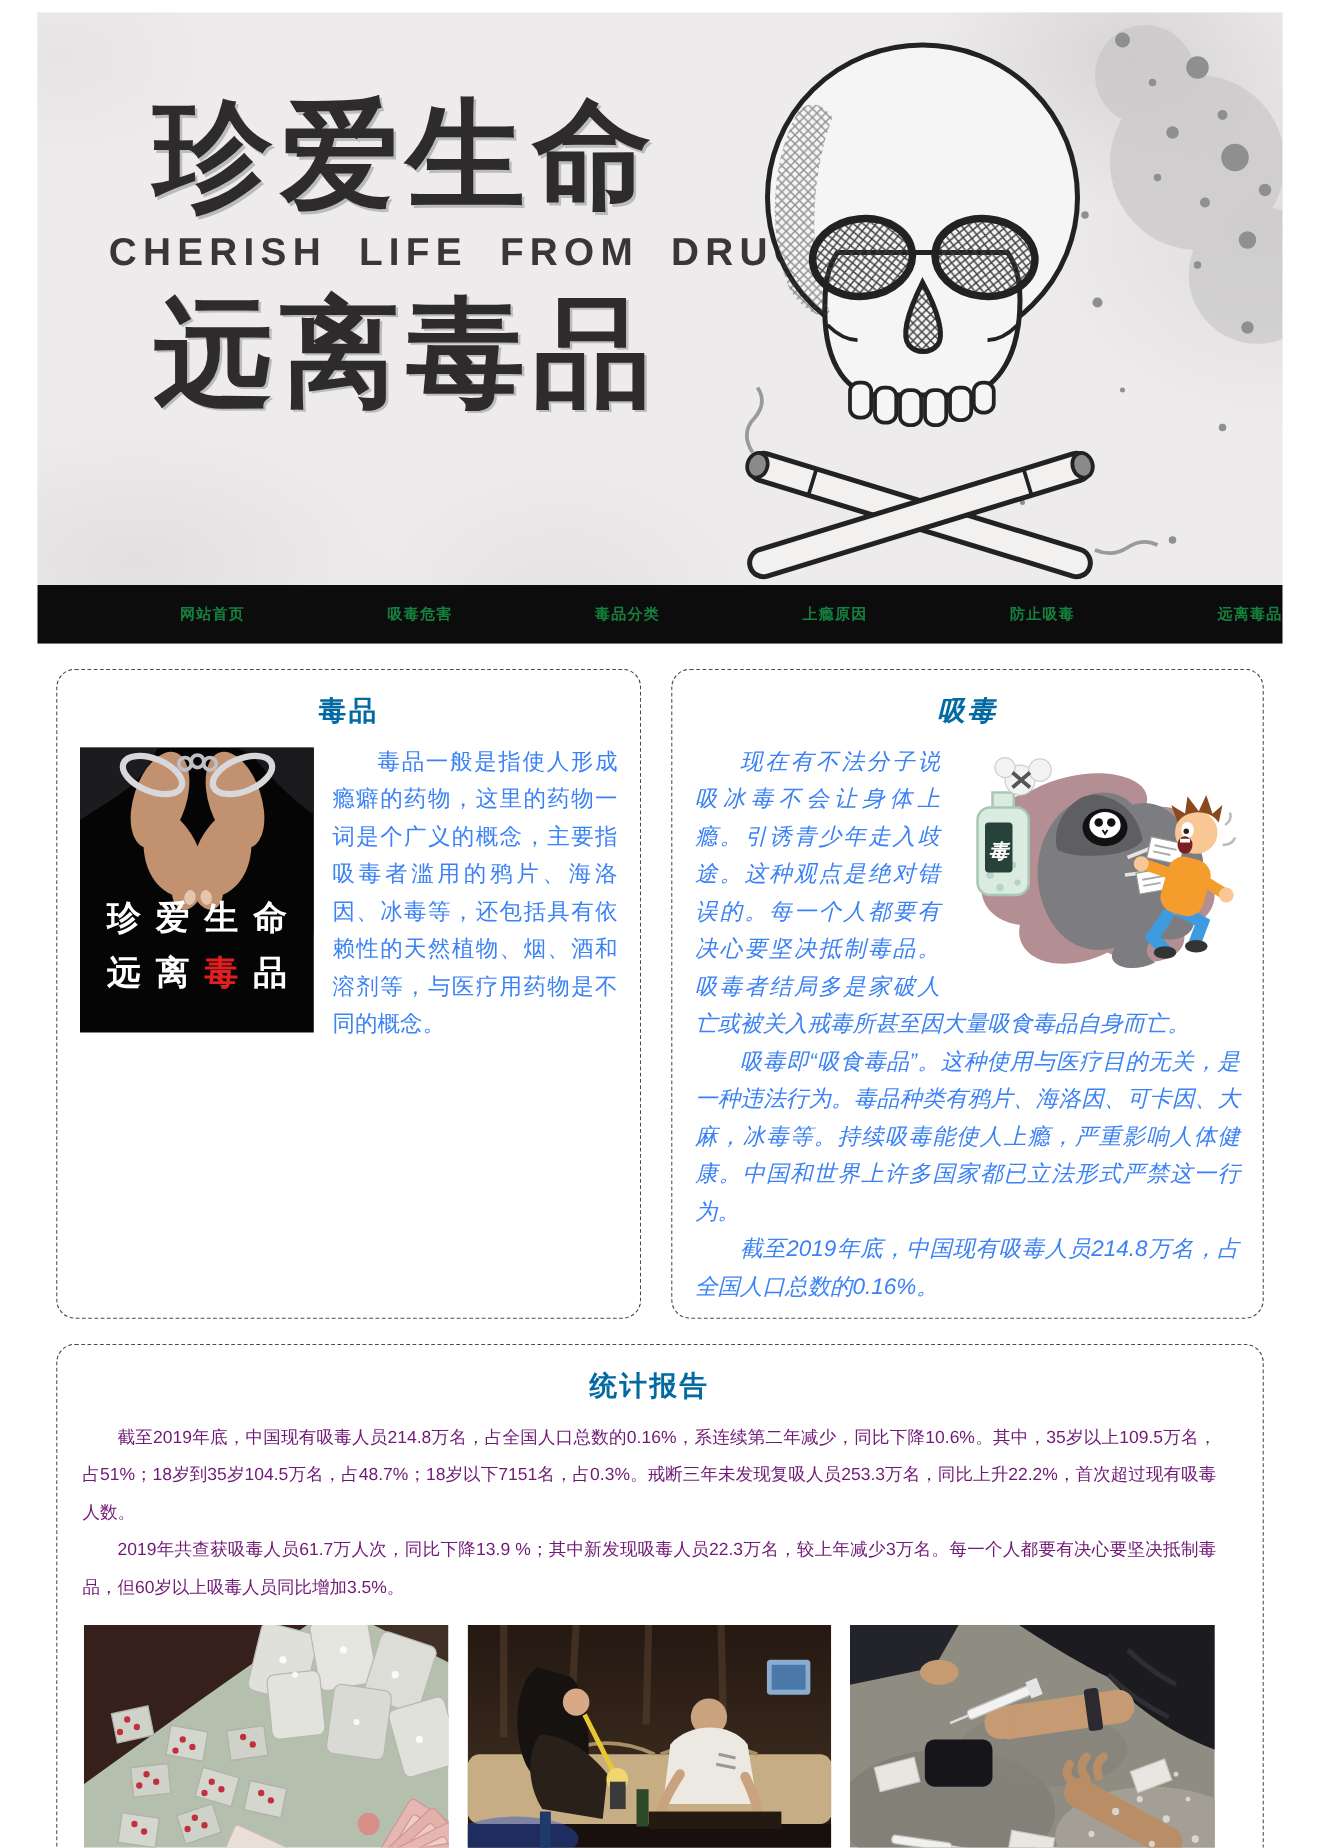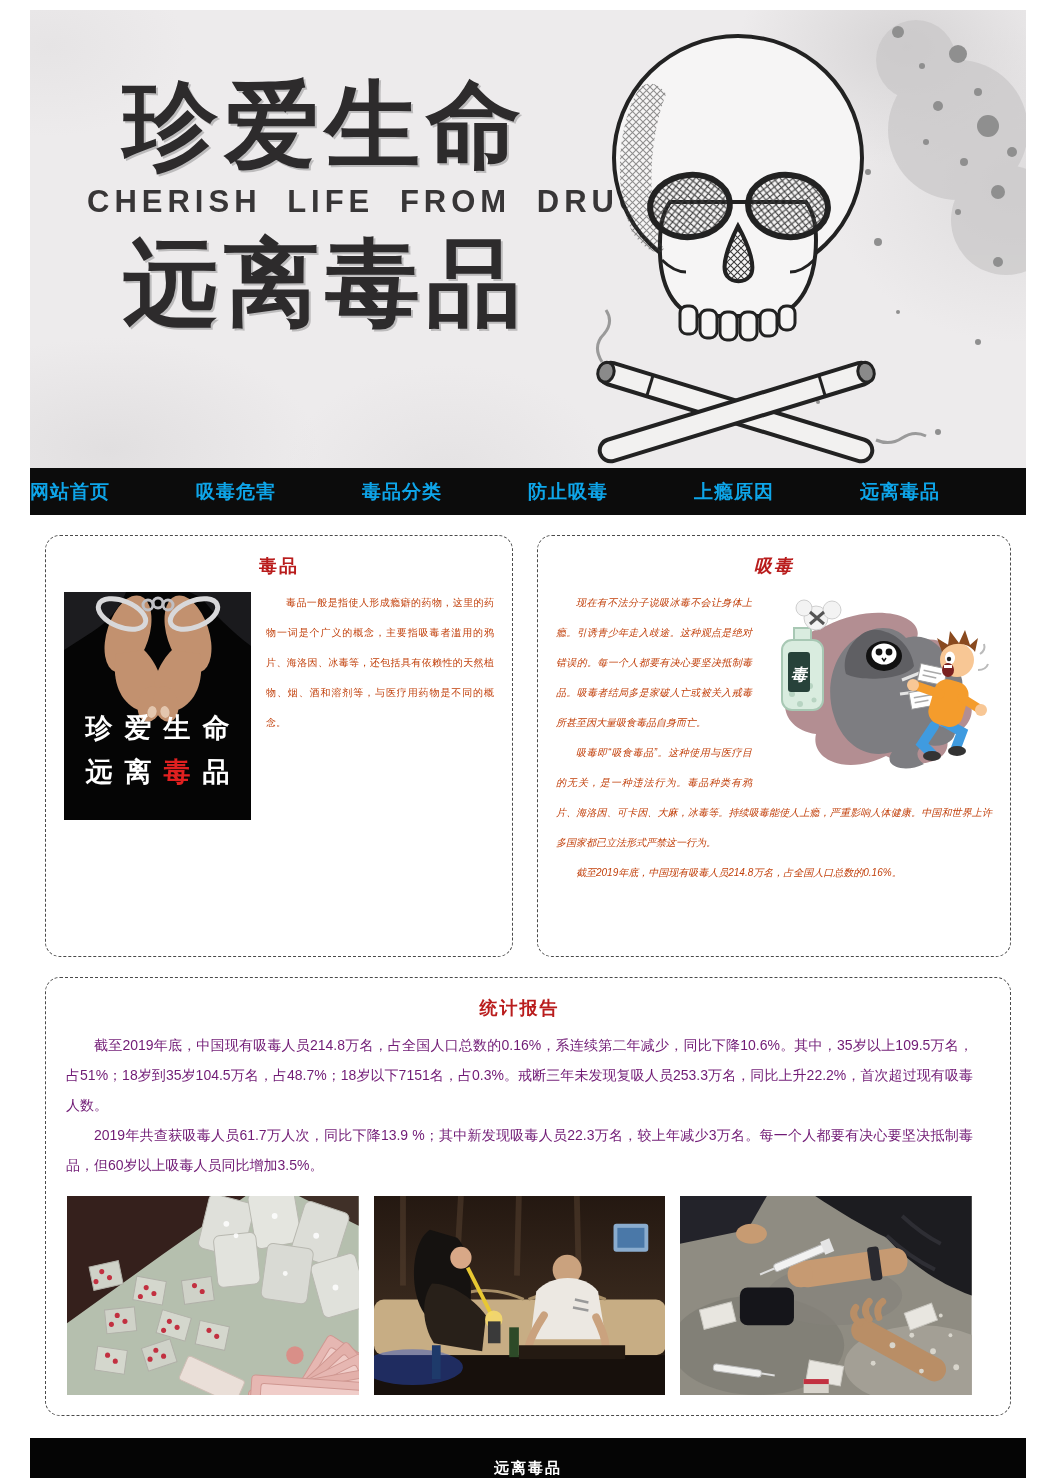--- a/index.html
+++ b/index.html
@@ -17,30 +17,30 @@
       radial-gradient(ellipse 220px 150px at 42% 102%, #e4e2e3 0%, rgba(228,226,227,0) 75%),
       radial-gradient(ellipse 180px 120px at 2% 8%, #e6e4e5 0%, rgba(230,228,229,0) 75%);}
   .banner-text{position:absolute;left:55px;top:62px;width:480px;text-align:center;color:#2d2b2c;}
   .banner-cn{font-size:95px;font-weight:900;letter-spacing:6px;line-height:1.12;white-space:nowrap;
              text-shadow:2px 2px 0 rgba(45,43,44,.25);}
   .banner-en{font-size:31px;font-weight:bold;letter-spacing:5px;word-spacing:12px;margin:6px 0 10px 2px;color:#383637;white-space:nowrap;}
   .skull-wrap{position:absolute;right:0;top:0;width:460px;height:458px;}
 
   
   .nav{height:47px;background:#0c0c0c;display:flex;align-items:stretch;}
-  .nav-item{flex:1;color:#0ea5e9;font-size:19px;font-weight:bold;text-align:left;line-height:47px;cursor:pointer;letter-spacing:1px;}
+  .nav-item{flex:1;color:#15803d;font-size:12px;font-weight:bold;text-align:right;line-height:47px;cursor:pointer;letter-spacing:1px;}
 
   
   .main{padding-top:20px;background:#fff;}
   .row{display:flex;gap:24px;padding:0 15px;}
   .dash-box{border:1px dashed #4a4a4a;border-radius:15px;background:#fff;box-sizing:border-box;}
   .box-left{width:468px;min-height:422px;padding:14px 18px 10px 18px;}
   .box-right{flex:1;min-height:422px;padding:14px 18px 10px 18px;font-style:italic;}
-  .box-title{font-size:18px;font-weight:bold;text-align:center;color:#b91c1c;margin:4px 0 10px 0;letter-spacing:2px;}
-  .box-left p,.box-right p{font-size:10px;line-height:30px;margin:0;text-indent:2em;text-align:justify;color:#c2410c;}
+  .box-title{font-size:22px;font-weight:bold;text-align:center;color:#0369a1;margin:4px 0 10px 0;letter-spacing:2px;}
+  .box-left p,.box-right p{font-size:18px;line-height:30px;margin:0;text-indent:2em;text-align:justify;color:#3b82f6;}
 
   .cuffs-img{float:left;width:187px;height:228px;background:#050505;margin:4px 15px 8px 0;position:relative;overflow:hidden;}
   .cuffs-caption{position:absolute;left:0;bottom:26px;width:100%;text-align:center;color:#fff;font-weight:bold;
                  font-size:27px;line-height:44px;letter-spacing:12px;text-indent:12px;white-space:nowrap;}
   .red{color:#e02020;}
 
   .reaper-img{float:right;width:228px;height:188px;margin:6px 0 8px 12px;}
 
   
   .stat-box{margin:20px 15px 0 15px;min-height:415px;padding:14px 37px 20px 20px;}
@@ -135,22 +135,22 @@
           <path d="M36,352 q-10,-16 2,-28 q10,-12 2,-24 M310,430 q14,6 26,-2 q12,-8 24,-2" fill="none" stroke="#9a9a9a" stroke-width="3"></path>
         </g>
       </svg>
     </div>
   </div>
 
   <div class="nav">
     <div class="nav-item">网站首页</div>
     <div class="nav-item">吸毒危害</div>
     <div class="nav-item">毒品分类</div>
+    <div class="nav-item">上瘾原因</div>
     <div class="nav-item">防止吸毒</div>
-    <div class="nav-item">上瘾原因</div>
     <div class="nav-item">远离毒品</div>
   </div>
 
   <div class="main">
     <div class="row">
 
       <div class="dash-box box-left">
         <div class="box-title">毒品</div>
         <div class="cuffs-img">
           <svg viewBox="0 0 187 150" xmlns="http://www.w3.org/2000/svg" style="display:block;width:187px;height:150px;">

